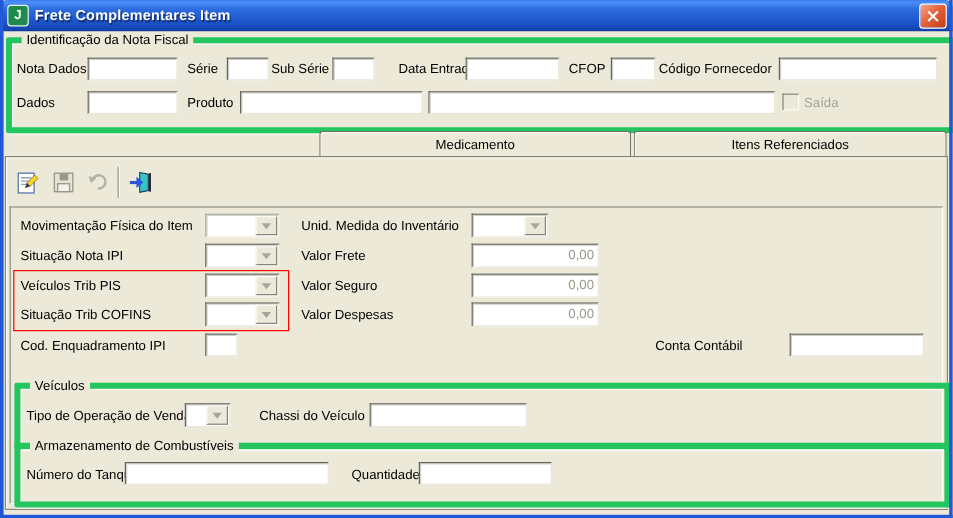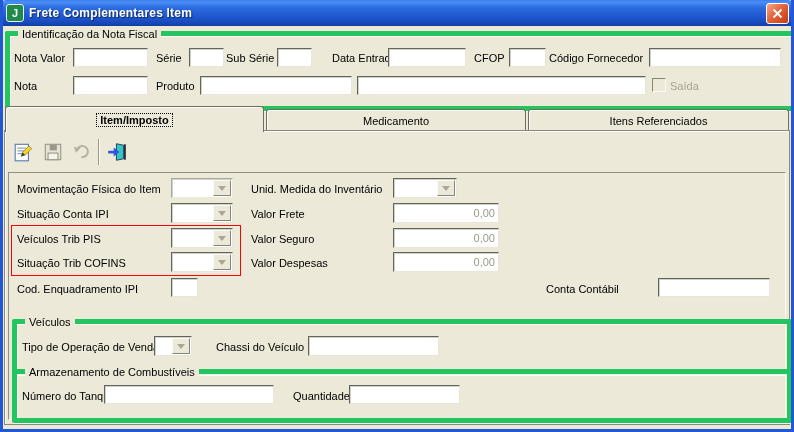--- a/index.html
+++ b/index.html
@@ -72,46 +72,43 @@
     <div class="close-btn">
       <svg width="11" height="11" viewBox="0 0 11 11">
         <path d="M1.5 1.5 L9.5 9.5 M9.5 1.5 L1.5 9.5" stroke="#fff" stroke-width="1.8"></path>
       </svg>
     </div>
   </div>
 
   <div class="group" style="left:5px;top:31px;width:783px;height:70px;">
     <span class="legend">Identificação da Nota Fiscal</span>
 
-    <span class="lbl" style="left:4px;top:16px;">Nota Valor</span>
+    <span class="lbl" style="left:4px;top:16px;">Nota Dados</span>
     <input class="tb" style="left: 63px; top: 12px; width: 75px;" value="">
     <span class="lbl" style="left:146px;top:16px;">Série</span>
     <input class="tb" style="left: 179px; top: 12px; width: 35px;" value="">
     <span class="lbl" style="left:216px;top:16px;">Sub Série</span>
     <input class="tb" style="left: 267px; top: 12px; width: 35px;" value="">
     <span class="lbl" style="left:322px;top:16px;">Data Entrada</span>
     <input class="tb" style="left: 378px; top: 12px; width: 78px;" value="">
     <span class="lbl" style="left:464px;top:16px;">CFOP</span>
     <input class="tb" style="left: 499px; top: 12px; width: 37px;" value="">
     <span class="lbl" style="left:539px;top:16px;">Código Fornecedor</span>
     <input class="tb" style="left: 639px; top: 12px; width: 132px;" value="">
 
-    <span class="lbl" style="left:4px;top:44px;">Nota</span>
+    <span class="lbl" style="left:4px;top:44px;">Dados</span>
     <input class="tb" style="left: 63px; top: 40px; width: 75px;" value="">
     <span class="lbl" style="left:146px;top:44px;">Produto</span>
     <input class="tb" style="left: 190px; top: 40px; width: 152px;" value="">
     <input class="tb" style="left: 347px; top: 40px; width: 289px;" value="">
     <span class="chk" style="left:642px;top:42px;"></span>
     <span class="lbl dis" style="left:660px;top:44px;">Saída</span>
   </div>
 
   <div class="tab-panel">
-    <div class="tab active" style="left:1px;top:0;width:259px;height:26px;">
-      <span class="focus-rect">Item/Imposto</span>
-    </div>
     <div class="tab" style="left:524px;top:3px;width:261px;height:22px;">
       <span>Itens Referenciados</span>
     </div>
     <div class="tab" style="left:262px;top:3px;width:260px;height:22px;">
       <span>Medicamento</span>
     </div>
 
     <div class="tab-page"></div>
 
     <button class="tbtn on" style="left:6px;top:32px;">
@@ -153,21 +150,21 @@
             <i class="tri"></i>
           </span>
       </div>
       <span class="lbl" style="left:242px;top:10px;">Unid. Medida do Inventário</span>
       <div class="combo" style="left:384px;top:5px;width:64px;">
         <span class="combo-btn">
             <i class="tri"></i>
           </span>
       </div>
 
-      <span class="lbl" style="left:8px;top:35px;">Situação Conta IPI</span>
+      <span class="lbl" style="left:8px;top:35px;">Situação Nota IPI</span>
       <div class="combo" style="left:162px;top:30px;width:62px;">
         <span class="combo-btn">
             <i class="tri"></i>
           </span>
       </div>
       <span class="lbl" style="left:242px;top:35px;">Valor Frete</span>
       <input class="tb val" style="left: 384px; top: 30px; width: 106px; height: 20px;" readonly="" value="0,00">
 
       <span class="lbl" style="left:8px;top:60px;">Veículos Trib PIS</span>
       <div class="combo" style="left:162px;top:55px;width:62px;">

